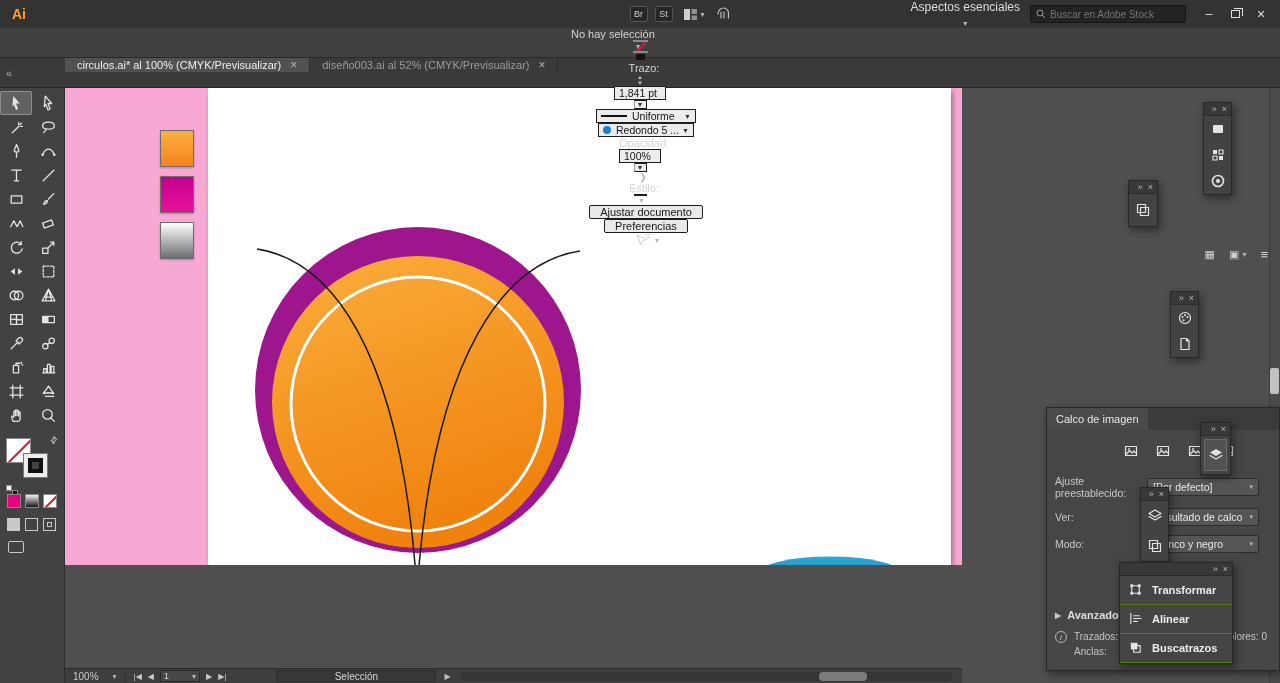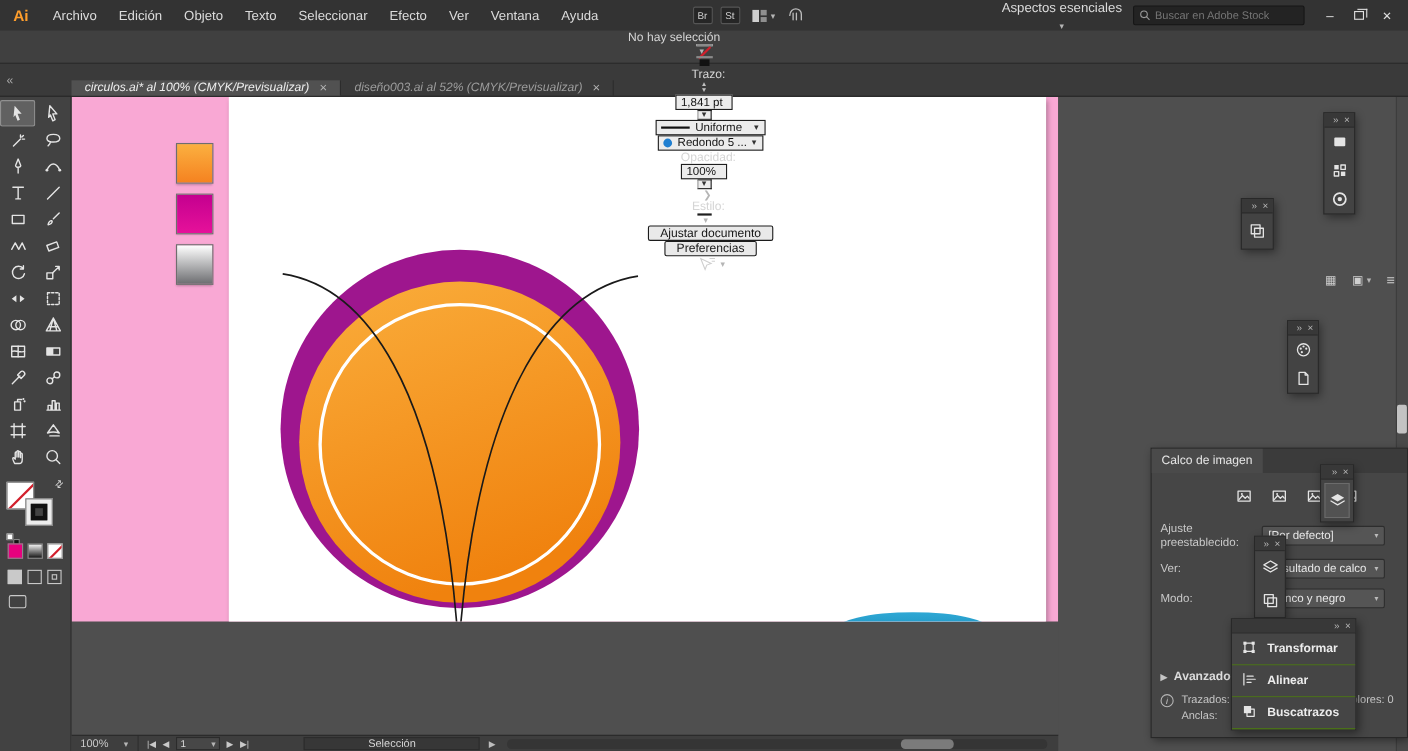--- a/index.html
+++ b/index.html
@@ -147,31 +147,20 @@
   .tstats div { margin-bottom:4px; }
   .tcolors { margin-left:auto; padding-right:4px; }
 </style>
 </head>
 <body>
 
 <div id="stage">
 
   <header class="menubar">
     <span class="ai-logo">Ai</span>
-    <nav id="menu-items" style="display:flex;">
-        <span class="menu-item">Archivo</span>
-        <span class="menu-item">Edición</span>
-        <span class="menu-item">Objeto</span>
-        <span class="menu-item">Texto</span>
-        <span class="menu-item">Seleccionar</span>
-        <span class="menu-item">Efecto</span>
-        <span class="menu-item">Ver</span>
-        <span class="menu-item">Ventana</span>
-        <span class="menu-item">Ayuda</span>
-      </nav>
     <div class="mb-right">
       <span id="badges" style="display:flex;gap:7px;text-align:center;">
           <span class="badge">Br</span>
           <span class="badge">St</span>
         </span>
       <span style="display:flex;align-items:center;gap:3px;">
         <svg width="15" height="13" viewBox="0 0 15 13">
             <rect x="1" y="1" width="6" height="11" fill="#cfcfcf"></rect>
             <rect x="8.5" y="1" width="5.5" height="5" fill="#8f8f8f"></rect>
             <rect x="8.5" y="7.5" width="5.5" height="4.5" fill="#8f8f8f"></rect>
@@ -245,21 +234,21 @@
     </span>
     <span class="cb-right">
       <span>▦</span>
       <span style="display:flex;align-items:center;gap:3px;">▣<span class="caret">▾</span></span>
       <span style="font-size:13px;">≡</span>
     </span>
   </div>
 
   <div class="tabbar">
     <span class="tab-collapse">«</span>
-    <span id="doc-tabs" style="display:flex;align-items:flex-end;font-style:italic;">
+    <span id="doc-tabs" style="display:flex;align-items:flex-start;">
         <span class="tab active">
           <span>circulos.ai* al 100% (CMYK/Previsualizar)</span>
           <span class="tab-close">×</span>
         </span>
         <span class="tab">
           <span>diseño003.ai al 52% (CMYK/Previsualizar)</span>
           <span class="tab-close">×</span>
         </span>
       </span>
   </div>

